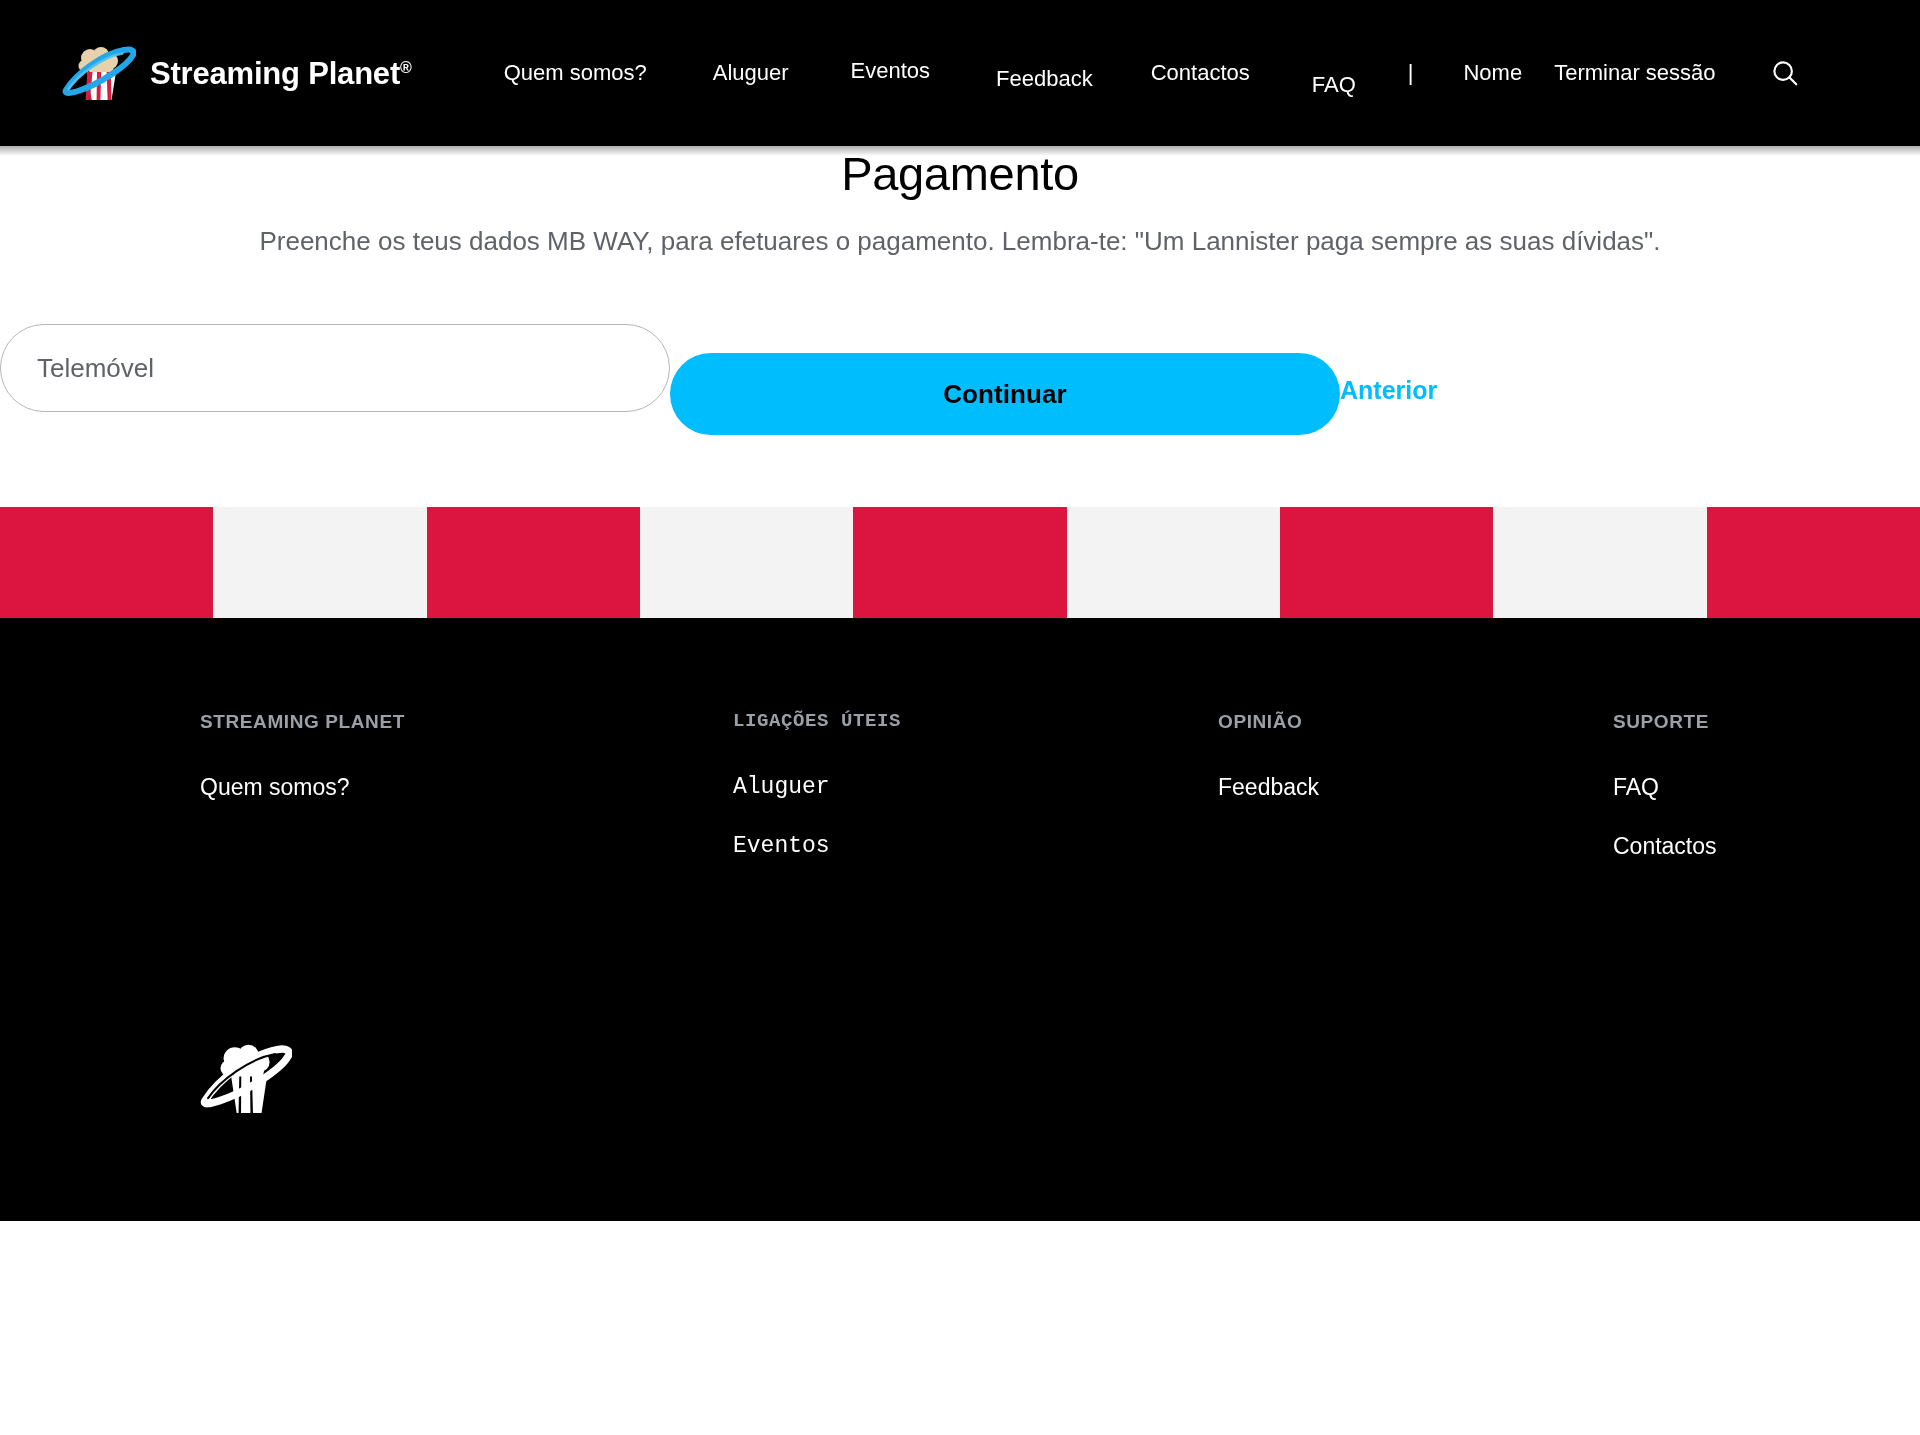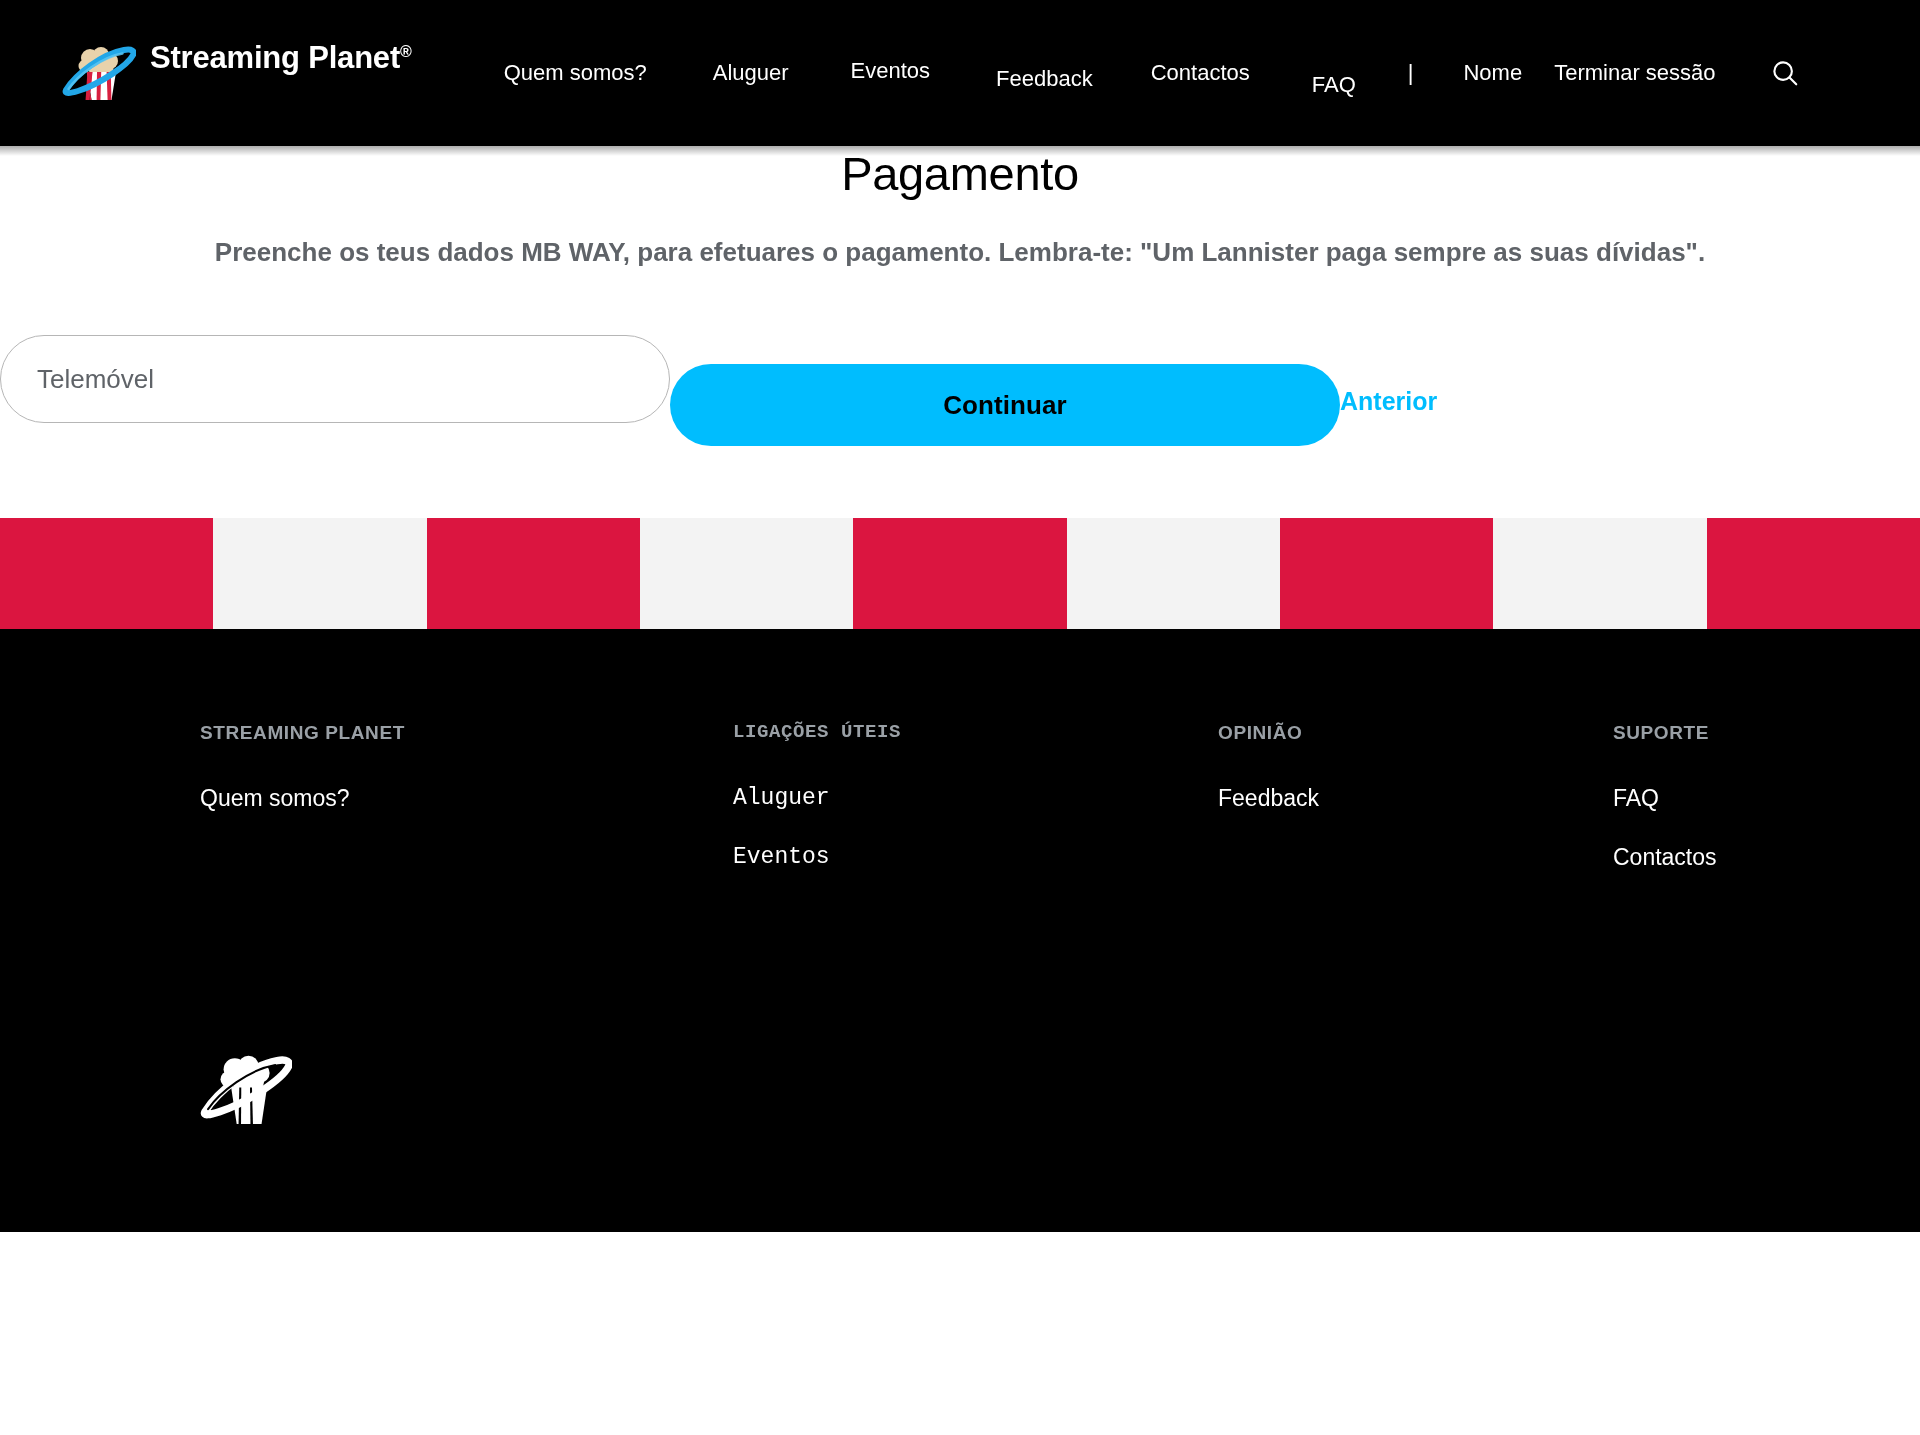--- a/index.html
+++ b/index.html
@@ -35,20 +35,21 @@
     content: "";
     position: absolute;
     left: 0; right: 0; top: 146px;
     height: 10px;
     background: linear-gradient(to bottom, rgba(0,0,0,0.32), rgba(0,0,0,0));
     pointer-events: none;
   }
 
   .brand {
     display: flex;
+    align-items: center;
     gap: 14px;
     flex: none;
   }
   .brand-logo { width: 74px; height: 62px; display: block; flex: none; }
   .brand-text {
     color: #ffffff;
     font-size: 31px;
     font-weight: 700;
     letter-spacing: -0.2px;
     white-space: nowrap;
@@ -111,23 +112,23 @@
     text-align: center;
   }
   .page-title {
     font-size: 47px;
     font-weight: 400;
     color: #000000;
     line-height: 1.2;
     letter-spacing: -0.3px;
   }
   .page-subtitle {
-    margin-top: 34px;
+    margin-top: 23px;
     font-size: 26px;
-    font-weight: 700;
+    font-weight: 400;
     color: #5f6368;
     line-height: 1.3;
   }
 
   .form {
     margin-top: 42px;
     display: flex;
     align-items: center;
   }
   .phone-input {

